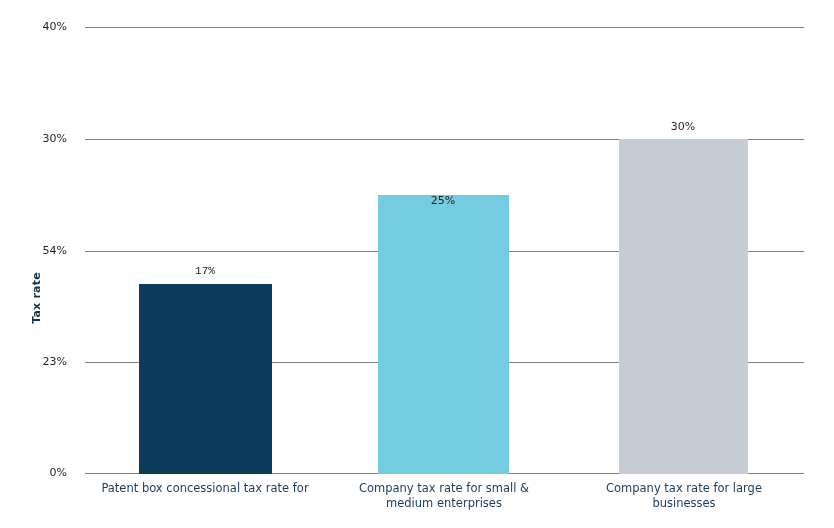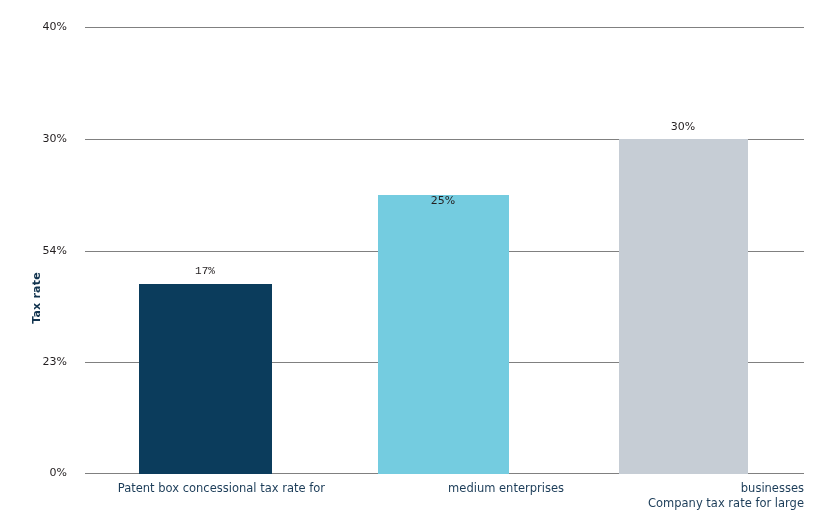--- a/index.html
+++ b/index.html
@@ -94,21 +94,21 @@
   .cat-labels {
     position: absolute;
     left: 85px;
     top: 481px;
     width: 719px;
     height: 47px;
   }
   .cat-label {
     position: absolute;
     top: 0;
-    text-align: right;
+    text-align: center;
     font-size: 11.5px;
     line-height: 15px;
     color: #1b3c58;
   }
 </style>
 </head>
 <body>
 
 <div id="chart-root">
 
@@ -152,22 +152,23 @@
     <div class="bar" style="left:534px; width:129px; height:335px; background:#c6cdd5;"></div>
     <div class="bar-value" style="left:538px; top:93px;">30%</div>
   </div>
 
   <div class="cat-labels">
     <div class="cat-label" style="left:0px; width:240px;">
       <div>Patent box concessional tax rate for</div>
     </div>
 
     <div class="cat-label" style="left:239px; width:240px;">
+      <div>Company tax rate for small &amp;</div>
       <div>medium enterprises</div>
     </div>
 
     <div class="cat-label" style="left:479px; width:240px;">
+      <div>Company tax rate for large</div>
       <div>businesses</div>
-      <div>Company tax rate for large</div>
     </div>
   </div>
 
 </div>
 
 </body></html>

